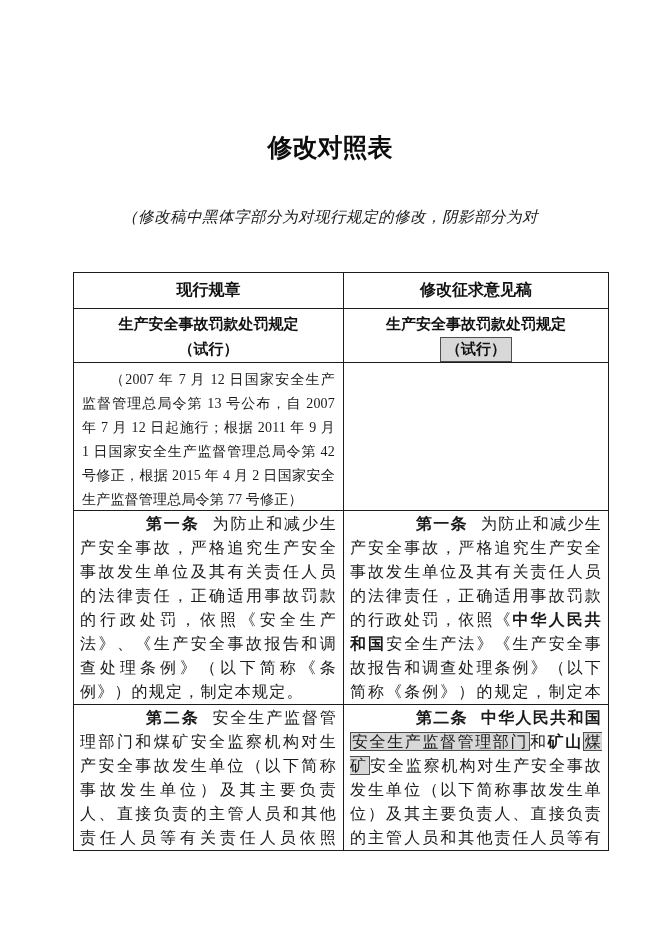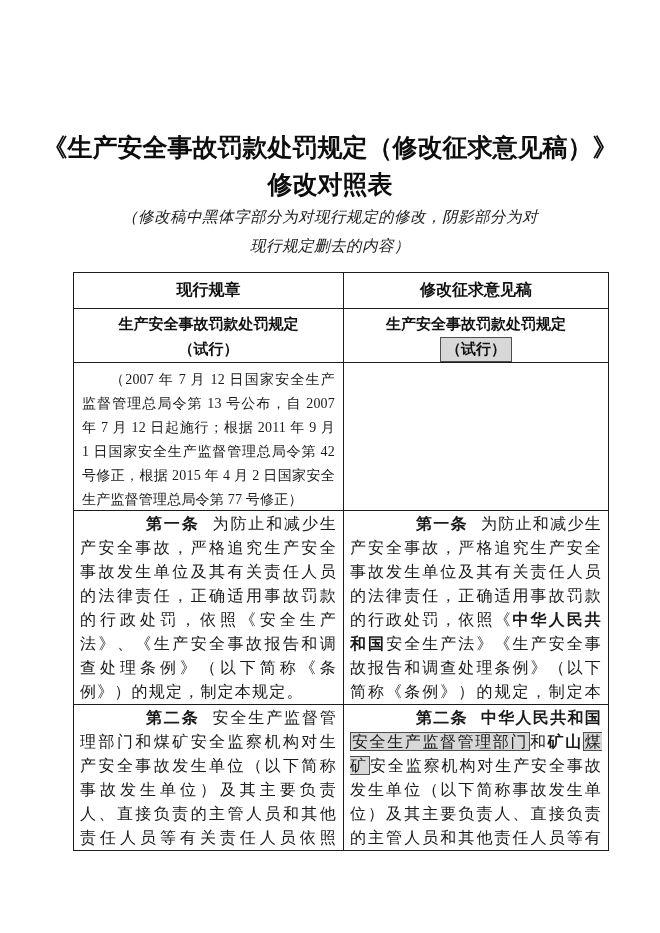--- a/index.html
+++ b/index.html
@@ -110,26 +110,24 @@
     border: 1px solid #4d4d4d;
     padding: 0 5px 1px 5px;
     display: inline-block;
     line-height: 22px;
   }
 </style>
 </head>
 <body>
 
 <div class="doc-heading">
-  <div>《生产安全事故罚款处罚规定（修改征求意见稿）》</div>
   <div>修改对照表</div>
 </div>
 <div class="doc-subtitle">
   <div>（修改稿中黑体字部分为对现行规定的修改，阴影部分为对</div>
-  <div>现行规定删去的内容）</div>
 </div>
 
 <table class="cmp">
   <colgroup>
     <col style="width:270px">
     <col style="width:265px">
   </colgroup>
 
   <tbody>
       <tr class="r-head">

